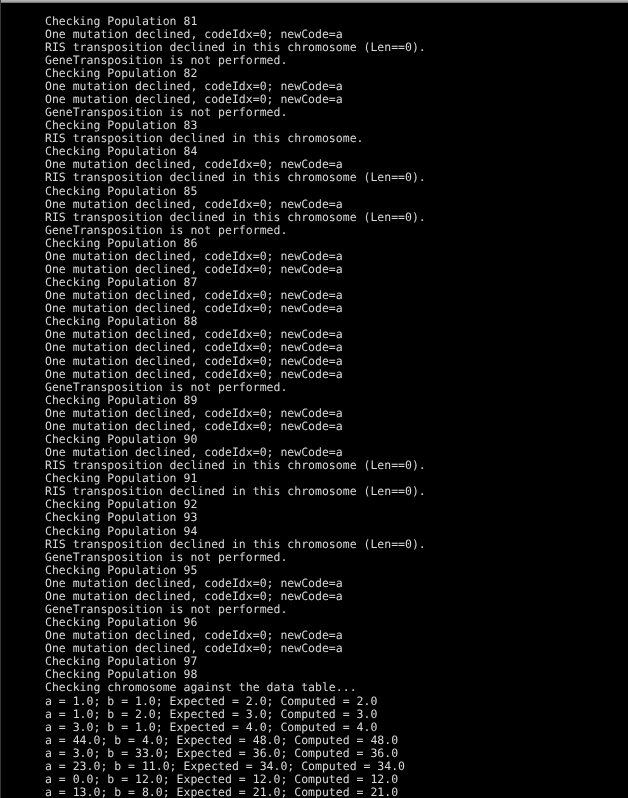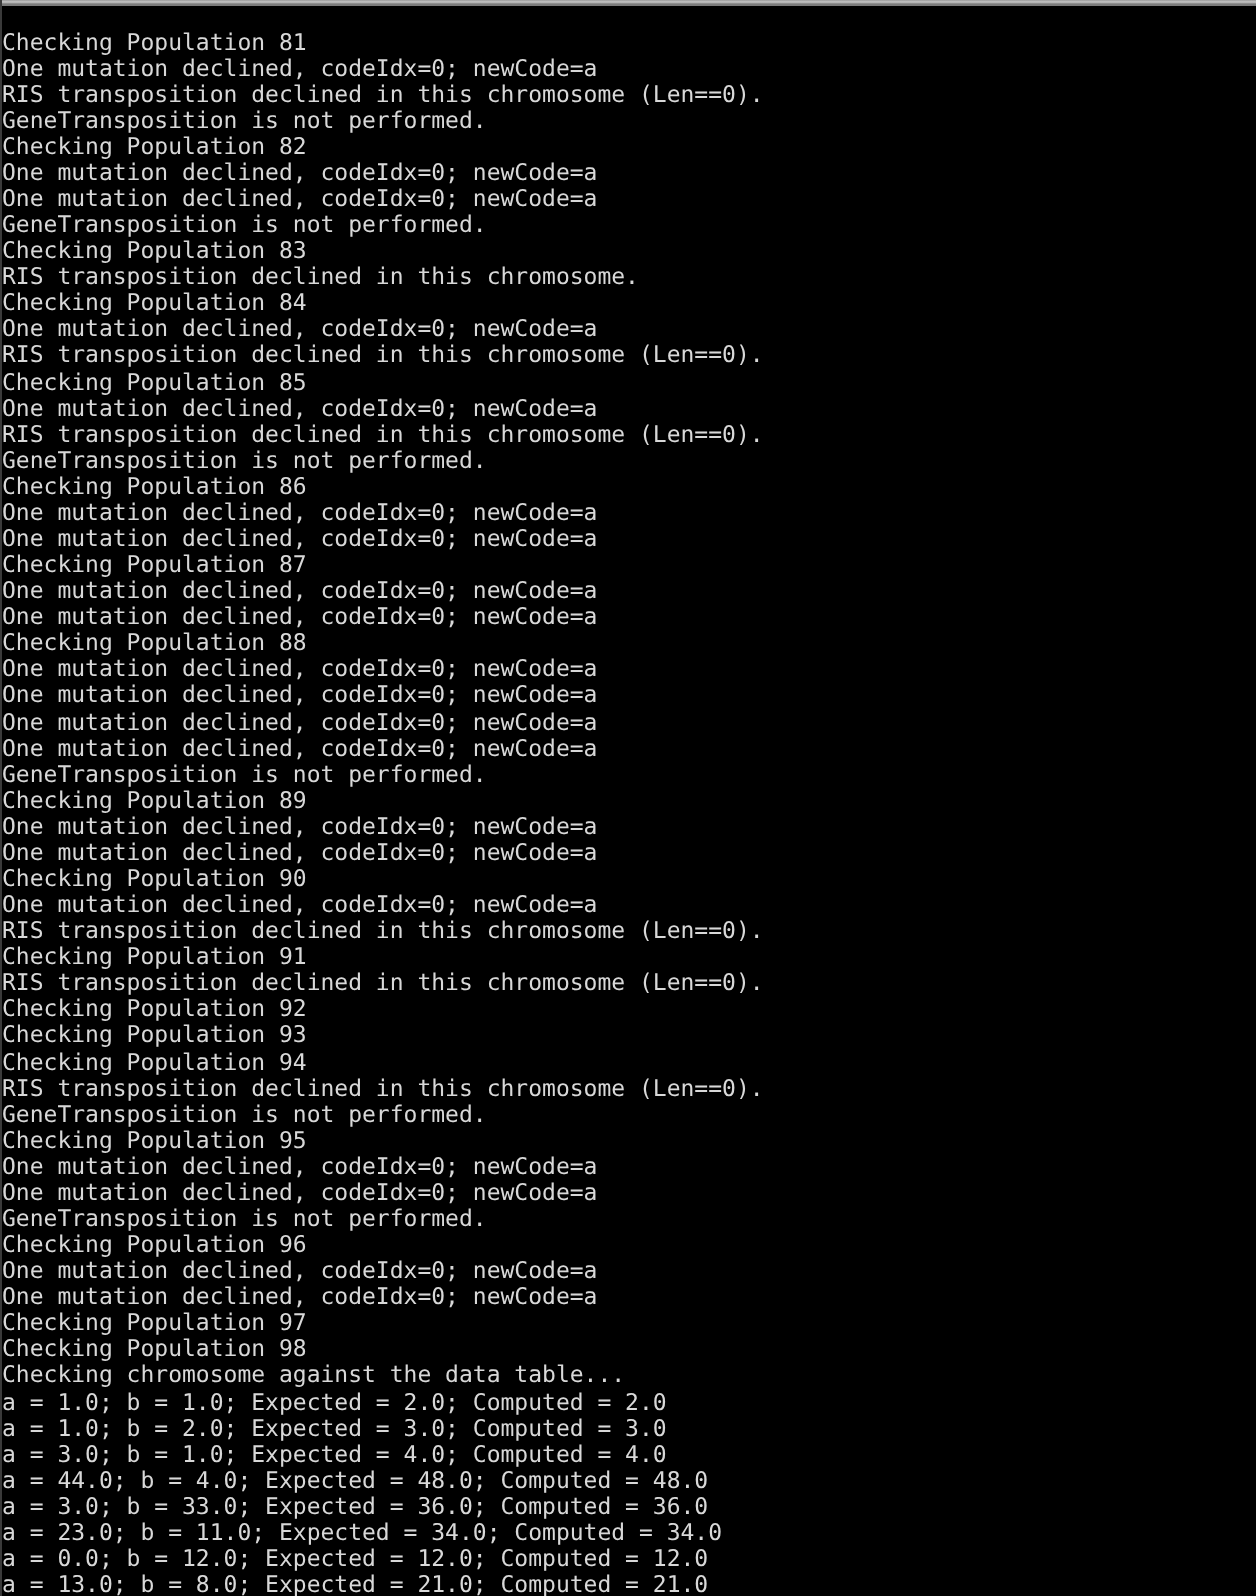--- a/index.html
+++ b/index.html
@@ -51,20 +51,21 @@
     white-space: pre;
     -webkit-font-smoothing: none;
     font-smooth: never;
     text-rendering: geometricPrecision;
   }
   .console-line {
     display: block;
     height: 13.08px;
     white-space: pre;
     color: #d8d8d8;
+    padding-left: 44px;
   }
 </style>
 </head>
 <body>
 
 <div id="console-window">
   <div id="window-frame-top"></div>
   <div id="window-frame-left"></div>
   <pre id="console-output"><span class="console-line">Checking Population 81</span><span class="console-line">One mutation declined, codeIdx=0; newCode=a</span><span class="console-line">RIS transposition declined in this chromosome (Len==0).</span><span class="console-line">GeneTransposition is not performed.</span><span class="console-line">Checking Population 82</span><span class="console-line">One mutation declined, codeIdx=0; newCode=a</span><span class="console-line">One mutation declined, codeIdx=0; newCode=a</span><span class="console-line">GeneTransposition is not performed.</span><span class="console-line">Checking Population 83</span><span class="console-line">RIS transposition declined in this chromosome.</span><span class="console-line">Checking Population 84</span><span class="console-line">One mutation declined, codeIdx=0; newCode=a</span><span class="console-line">RIS transposition declined in this chromosome (Len==0).</span><span class="console-line">Checking Population 85</span><span class="console-line">One mutation declined, codeIdx=0; newCode=a</span><span class="console-line">RIS transposition declined in this chromosome (Len==0).</span><span class="console-line">GeneTransposition is not performed.</span><span class="console-line">Checking Population 86</span><span class="console-line">One mutation declined, codeIdx=0; newCode=a</span><span class="console-line">One mutation declined, codeIdx=0; newCode=a</span><span class="console-line">Checking Population 87</span><span class="console-line">One mutation declined, codeIdx=0; newCode=a</span><span class="console-line">One mutation declined, codeIdx=0; newCode=a</span><span class="console-line">Checking Population 88</span><span class="console-line">One mutation declined, codeIdx=0; newCode=a</span><span class="console-line">One mutation declined, codeIdx=0; newCode=a</span><span class="console-line">One mutation declined, codeIdx=0; newCode=a</span><span class="console-line">One mutation declined, codeIdx=0; newCode=a</span><span class="console-line">GeneTransposition is not performed.</span><span class="console-line">Checking Population 89</span><span class="console-line">One mutation declined, codeIdx=0; newCode=a</span><span class="console-line">One mutation declined, codeIdx=0; newCode=a</span><span class="console-line">Checking Population 90</span><span class="console-line">One mutation declined, codeIdx=0; newCode=a</span><span class="console-line">RIS transposition declined in this chromosome (Len==0).</span><span class="console-line">Checking Population 91</span><span class="console-line">RIS transposition declined in this chromosome (Len==0).</span><span class="console-line">Checking Population 92</span><span class="console-line">Checking Population 93</span><span class="console-line">Checking Population 94</span><span class="console-line">RIS transposition declined in this chromosome (Len==0).</span><span class="console-line">GeneTransposition is not performed.</span><span class="console-line">Checking Population 95</span><span class="console-line">One mutation declined, codeIdx=0; newCode=a</span><span class="console-line">One mutation declined, codeIdx=0; newCode=a</span><span class="console-line">GeneTransposition is not performed.</span><span class="console-line">Checking Population 96</span><span class="console-line">One mutation declined, codeIdx=0; newCode=a</span><span class="console-line">One mutation declined, codeIdx=0; newCode=a</span><span class="console-line">Checking Population 97</span><span class="console-line">Checking Population 98</span><span class="console-line">Checking chromosome against the data table...</span><span class="console-line">a = 1.0; b = 1.0; Expected = 2.0; Computed = 2.0</span><span class="console-line">a = 1.0; b = 2.0; Expected = 3.0; Computed = 3.0</span><span class="console-line">a = 3.0; b = 1.0; Expected = 4.0; Computed = 4.0</span><span class="console-line">a = 44.0; b = 4.0; Expected = 48.0; Computed = 48.0</span><span class="console-line">a = 3.0; b = 33.0; Expected = 36.0; Computed = 36.0</span><span class="console-line">a = 23.0; b = 11.0; Expected = 34.0; Computed = 34.0</span><span class="console-line">a = 0.0; b = 12.0; Expected = 12.0; Computed = 12.0</span><span class="console-line">a = 13.0; b = 8.0; Expected = 21.0; Computed = 21.0</span></pre>
 </div>

